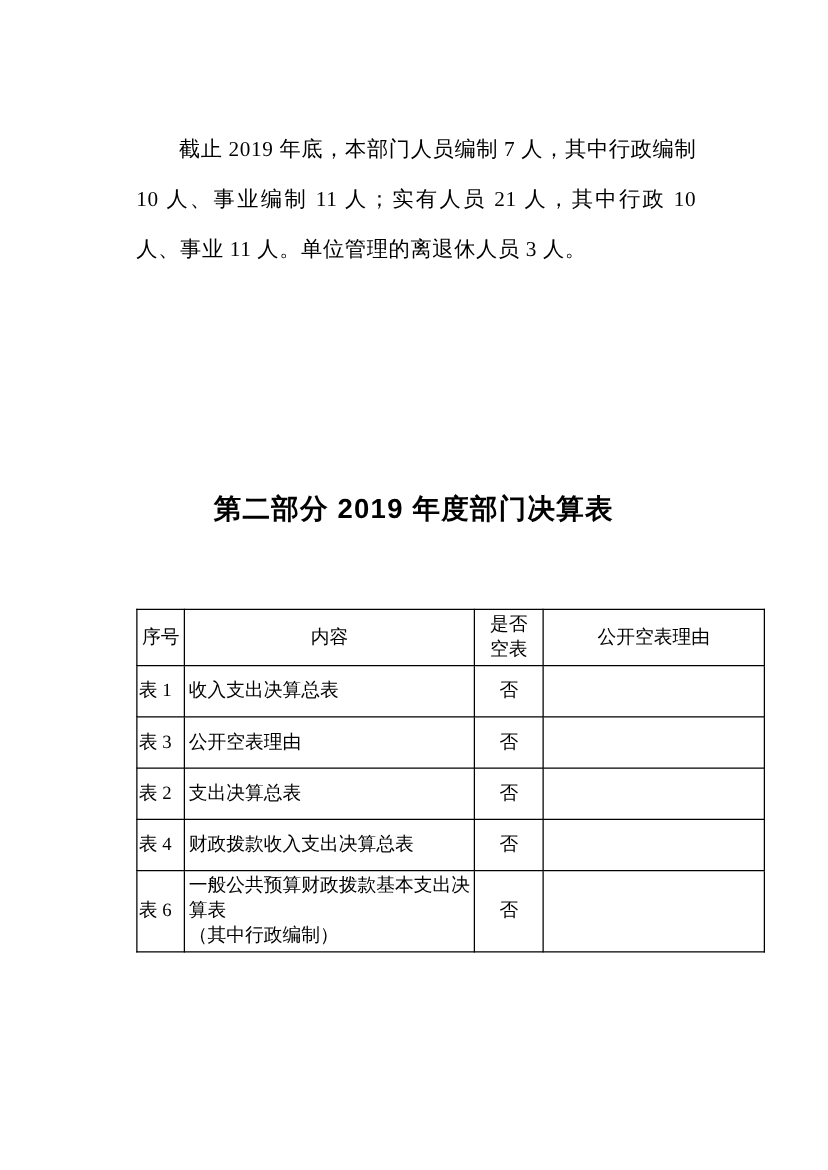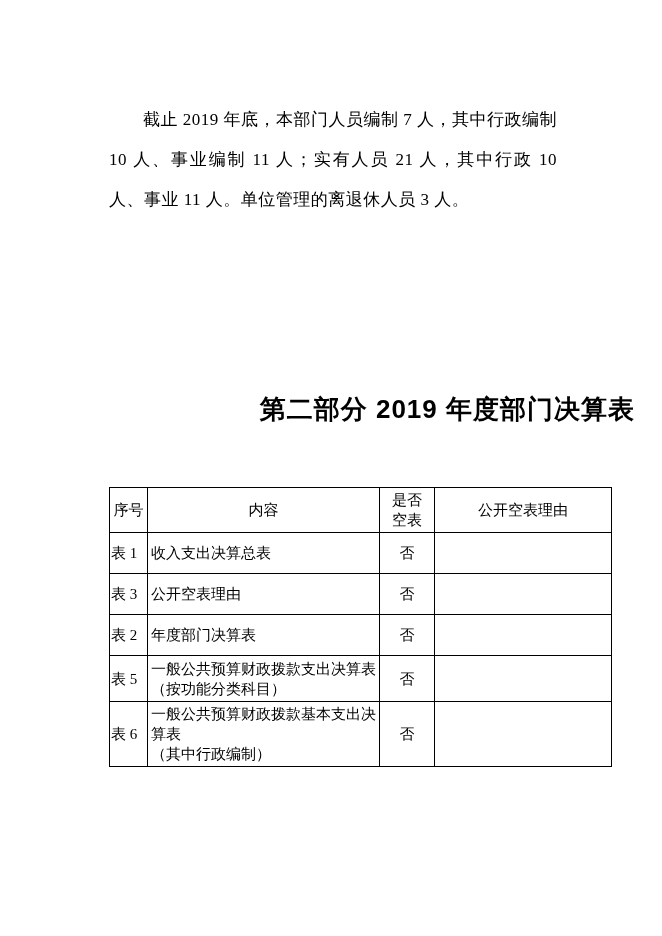--- a/index.html
+++ b/index.html
@@ -23,22 +23,22 @@
     line-height: 40px;
     text-align: justify;
     text-indent: 2em;
     letter-spacing: 0.5px;
   }
   .section-title {
     position: absolute;
     left: 0;
     right: 0;
     top: 392px;
-    text-align: right;
-    font-size: 26px;
+    text-align: center;
+    font-size: 22px;
     font-weight: bold;
     font-family: "Liberation Sans", "DejaVu Sans", sans-serif;
     letter-spacing: 1px;
   }
   table.doc-table {
     position: absolute;
     left: 82px;
     top: 487px;
     border-collapse: collapse;
     table-layout: fixed;
@@ -98,28 +98,27 @@
         <td class="cell-reason"></td>
       </tr>
       <tr>
         <td class="cell-no">表 3</td>
         <td class="cell-content">公开空表理由</td>
         <td class="cell-empty">否</td>
         <td class="cell-reason"></td>
       </tr>
       <tr>
         <td class="cell-no">表 2</td>
-        <td class="cell-content">年度部门决算表</td>
+        <td class="cell-content">支出决算总表</td>
         <td class="cell-empty">否</td>
         <td class="cell-reason"></td>
       </tr>
-      <tr class="tall">
-        <td class="cell-no">表 5</td>
-        <td class="cell-content">一般公共预算财政拨款支出决算表
-（按功能分类科目）</td>
+      <tr>
+        <td class="cell-no">表 4</td>
+        <td class="cell-content">财政拨款收入支出决算总表</td>
         <td class="cell-empty">否</td>
         <td class="cell-reason"></td>
       </tr>
       <tr class="tall">
         <td class="cell-no">表 6</td>
         <td class="cell-content">一般公共预算财政拨款基本支出决算表
 （其中行政编制）</td>
         <td class="cell-empty">否</td>
         <td class="cell-reason"></td>
       </tr>

